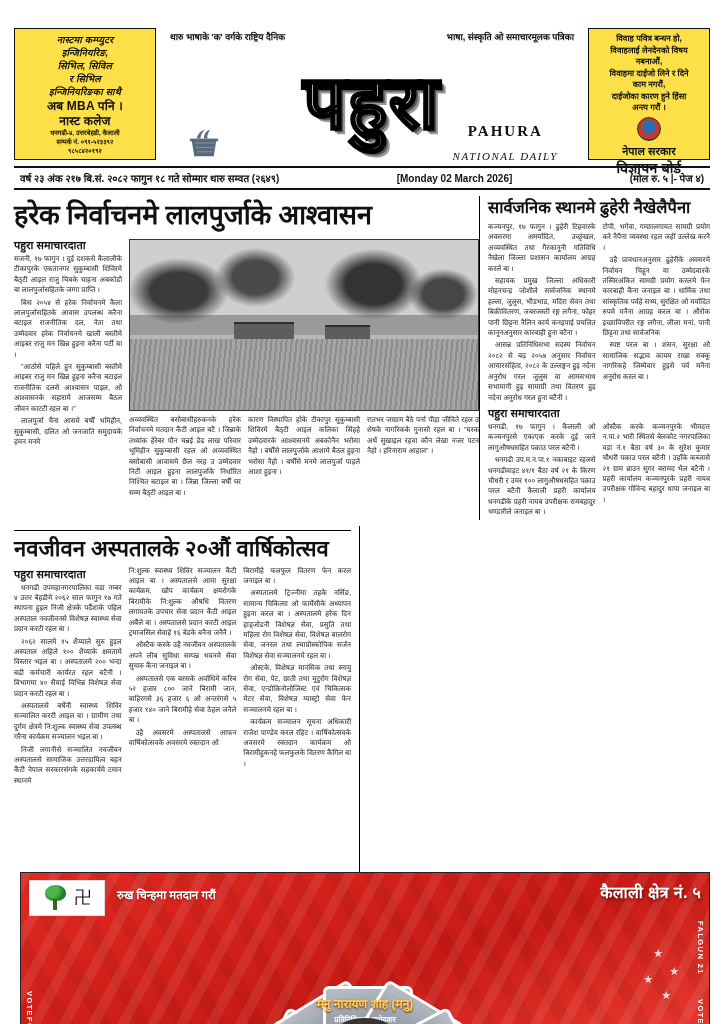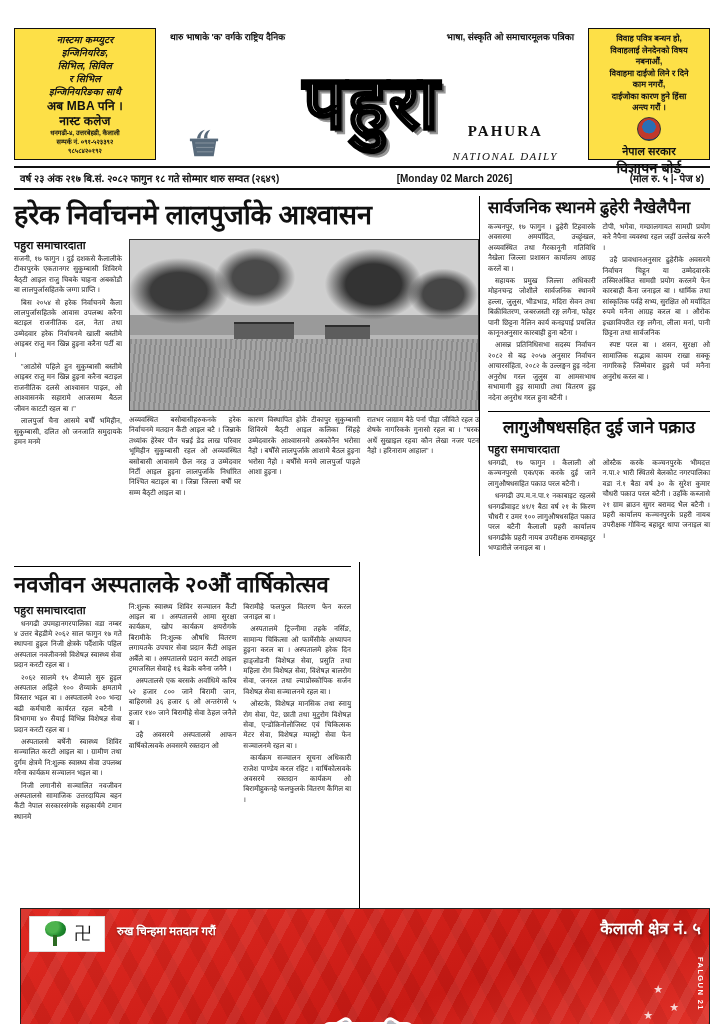--- a/index.html
+++ b/index.html
@@ -239,21 +239,20 @@
           <p>सहायक प्रमुख जिल्ला अधिकारी मोहनचन्द्र जोशीले सार्वजनिक स्थानमे हल्ला, जुलुस, भीडभाड, मदिरा सेवन तथा बिक्रीवितरण, जबरजस्ती रङ्ग लगैना, फोहर पानी छिट्टना नैलिन कार्य कनइपाई प्रचलित कानूनअनुसार कारबाही हुना बटैना ।</p>
           <p>आसन्न प्रतिनिधिसभा सदस्य निर्वाचन २०८२ से बढ़ २०५७ अनुसार निर्वाचन आचारसंहिता, २०८२ के उल्लङ्घन हुइ नदेना अनुरोध गरल जुलुस वा आमसभाथ सभामागी हुइ सामाग्री तथा वितरण हुइ नदेना अनुरोध गरल हुना बटैंनी ।</p>
         </div>
         <div class="col bodytxt">
           <p class="first">टोपी, भगेवा, गम्छालगायत सामग्री प्रयोग करे नैपैना व्यवस्था रहल जहीं उल्लेख करनै ।</p>
           <p>उहै प्रावधानअनुसार ढुहेरीके अवसरमे निर्वाचन चिहून या उम्मेदवारके तस्विरअंकित सामग्री प्रयोग करलमे फेन कारबाही कैंना जनाइल बा । धार्मिक तथा सांस्कृतिक पर्वहे सभ्य, सुरक्षित ओ मर्यादित रुपमे मनैना आग्रह करल बा । औरोक इच्छाविपरीत रङ्ग लगैना, लीला मनां, पानी छिट्टना तथा सार्वजनिक</p>
           <p>स्पष्ट परल बा । शसन, सुरक्षा ओ सामाजिक सद्भाव कायम राखा सक्कू नागरिकहे जिम्मेवार हुइसे पर्व मनैना अनुरोध करल बा ।</p>
         </div>
       </div>
 
-      <div class="h3">लागुऔषधसहित दुई जाने पक्राउ</div>
       <div class="byline">पहुरा समाचारदाता</div>
       <div class="cols-2">
         <div class="col bodytxt">
           <p class="first">धनगढी, १७ फागुन । कैलाली ओ कञ्चनपुरसे एक/एक करके दुई जाने लागुऔषधसहित पक्राउ परल बटैनी ।</p>
           <p>धनगढी उप.म.न.पा.१ नकाबाइट रहलसे धनगढीवाइट ४१/१ बैठा वर्ष २१ के किरण चौधरी र उमर १०० लागुऔषधसहित पक्राउ परल बटैनी कैलाली प्रहरी कार्यालय धनगढीके प्रहरी नायब उपरीक्षक रामबहादुर भण्डारीले जनाइल बा ।</p>
         </div>
         <div class="col bodytxt">
           <p class="first">ओस्टैक करके कञ्चनपुरके भीमदत्त न.पा.२ भारी स्थितसे बेलकोट नगरपालिका वडा नं.१ बैठा वर्ष ३० के सुरेश कुमार चौधरी पक्राउ परल बटैनी । उहाँके कब्जासे २१ ग्राम ब्राउन सुगर बरामद भैल बटैनी । प्रहरी कार्यालय कञ्चनपुरके प्रहरी नायब उपरीक्षक गोविन्द बहादुर थापा जनाइल बा ।</p>
         </div>
       </div>
@@ -270,20 +269,21 @@
           <div class="byline">पहुरा समाचारदाता</div>
           <div class="bodytxt">
             <p>धनगढी उपमहानगरपालिका वडा नम्बर ४ उत्तर बेहडीमे २०६२ साल फागुन १७ गते स्थापना हुइल निजी क्षेत्रके पर्दैशाके पहिल अस्पताल नवजीवनसे विशेषज्ञ स्वास्थ्य सेवा प्रदान करटी रहल बा ।</p>
             <p>२०६२ सालमे १५ शैय्याले सुरु हुइल अस्पताल अहिले १०० शैय्याके क्षमतामे विस्तार भइल बा । अस्पतालमे २०० भन्दा बढी कर्मचारी कार्यरत रहल बटैनी । विभागमा ४० सैयाई विभिन्न विशेषज्ञ सेवा प्रदान करटी रहल बा ।</p>
             <p>अस्पतालसे बर्षेनी स्वास्थ्य शिविर सञ्चालित करटी आइल बा । ग्रामीण तथा दुर्गम क्षेत्रमे नि:शुल्क स्वास्थ्य सेवा उपलब्ध गरैना कार्यक्रम सञ्चालन भइल बा ।</p>
             <p>निजी लगानीसे सञ्चालित नवजीवन अस्पतालसे सामाजिक उत्तरदायित्व बहन कैंटी नेपाल सरकारसंगके सहकार्यमे टमान स्थानमे</p>
           </div>
         </div>
         <div class="col bodytxt">
           <p class="first">नि:शुल्क स्वास्थ्य शिविर सञ्चालन कैंटी आइल बा । अस्पतालसे आमा सुरक्षा कार्यक्रम, खोप कार्यक्रम क्षयरोगके बिरामीके नि:शुल्क औषधि वितरण लगायतके उपचार सेवा प्रदान कैंटी आइल अर्बैले बा । अस्पतालसे प्रदान करटी आइल ट्रमाजसिल सेवाहे १६ बेडके बनैना जनैनै ।</p>
+          <p>ओस्टैक करके उहै नवजीवन अस्पतालके अपने लीब सुविधा सम्पन्न भवनमे सेवा सुचारु कैंना जनाइल बा ।</p>
           <p>अस्पतालसे एक बरसके अर्वाधिमे करिब ५२ हजार ८०० जाने बिरामी जान, बाहिरगसे ३६ हजार ६ ओ अन्तरंगसे ५ हजार १४० जाने बिरामीहे सेवा ठेहल जनैले बा ।</p>
           <p>उहै अवसरमे अस्पतालसे आफन वार्षिकोत्सवके अवसरमे रक्तदान ओ</p>
         </div>
         <div class="col bodytxt">
           <p class="first">बिरामीहे फलफुल वितरण फेन करल जनाइल बा ।</p>
           <p>अस्पतालमे ट्रिज्नीमा तहके नर्सिङ, सामान्य चिकित्सा ओ फार्मेसीके अध्यापन हुइना करल बा । अस्पतालमे हरेक दिन हाड्जोडनी विशेषज्ञ सेवा, प्रसुति तथा महिला रोग विशेषज्ञ सेवा, विशेषज्ञ बालरोग सेवा, जनरल तथा ल्याप्रोस्कोपिक सर्जन विशेषज्ञ सेवा सञ्चालनमे रहल बा ।</p>
           <p>ओस्टके, विशेषज्ञ मानसिक तथा स्नायु रोग सेवा, पेट, छाती तथा मुटुरोग विशेषज्ञ सेवा, एन्डोक्रिनोलोजिस्ट एवं चिकित्सक मेटर सेवा, विशेषज्ञ ग्यास्ट्रो सेवा फेन सञ्चालनमे रहल बा ।</p>
           <p>कार्यक्रम सञ्चालन सूचना अधिकारी राजेश पाण्डेय करल रहिट । वार्षिकोत्सवके अवसरमे रक्तदान कार्यक्रम ओ बिरामीहुकनहे फलफुलके वितरण कैंगिल बा ।</p>
         </div>
       </div>

